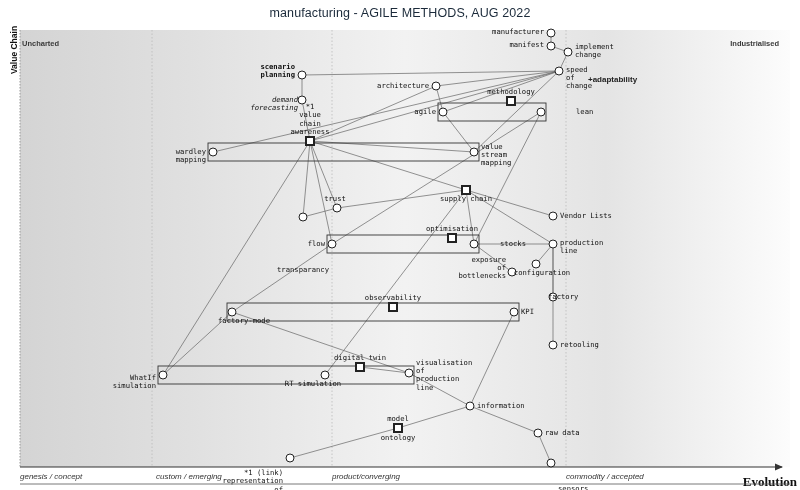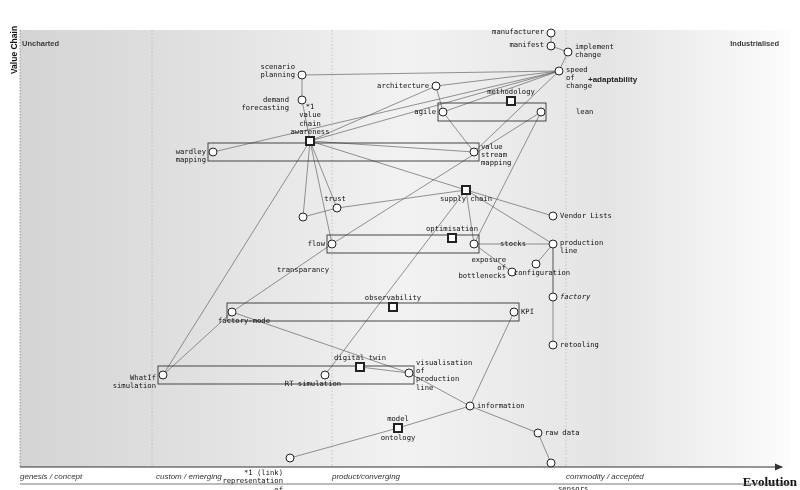--- a/index.html
+++ b/index.html
@@ -94,20 +94,21 @@
     font-weight: bold;
     color: #222222;
     white-space: nowrap;
   }
 </style>
 </head>
 <body>
 
 <div id="map-root">
 
+  <div id="map-title">manufacturing - AGILE METHODS, AUG 2022</div>
 
   <div id="yaxis-label">Value Chain</div>
   <div id="xaxis-label">Evolution</div>
 
   <svg id="map-svg" width="800" height="490">
     <defs>
       <linearGradient id="bandgrad" x1="0" y1="0" x2="1" y2="0">
         <stop offset="0%" stop-color="#d4d4d4"></stop>
         <stop offset="22%" stop-color="#e0e0e0"></stop>
         <stop offset="50%" stop-color="#f2f2f2"></stop>
@@ -221,24 +222,24 @@
   </svg>
 
   <div id="labels-layer">
       <div class="nodelabel r" style="left: 452px; top: 28px; width: 92px;">manufacturer</div>
       <div class="nodelabel r" style="left: 452px; top: 41px; width: 92px;">manifest</div>
       <div class="nodelabel l" style="left: 575px; top: 43px; width: 92px;">implement
 change</div>
       <div class="nodelabel l" style="left: 566px; top: 66px; width: 92px;">speed
 of
 change</div>
-      <div class="nodelabel r" style="left: 203px; top: 63px; width: 92px;">scenario
+      <div class="nodelabel r" style="left: 203px; top: 63px; width: 92px; font-weight: bold;">scenario
 planning</div>
       <div class="nodelabel r" style="left: 337px; top: 82px; width: 92px;">architecture</div>
-      <div class="nodelabel r" style="left: 197px; top: 96px; width: 92px;">demand
+      <div class="nodelabel r" style="left: 206px; top: 96px; width: 92px; font-style: italic;">demand
 forecasting</div>
       <div class="nodelabel r" style="left: 344px; top: 108px; width: 92px;">agile</div>
       <div class="nodelabel c" style="left: 465px; top: 87.8px; width: 92px;">methodology</div>
       <div class="nodelabel l" style="left: 548px; top: 108px; width: 92px; margin-left: 28px;">lean</div>
       <div class="nodelabel c" style="left: 264px; top: 103.2px; width: 92px;">*1
 value
 chain
 awareness</div>
       <div class="nodelabel r" style="left: 114px; top: 148px; width: 92px;">wardley
 mapping</div>
@@ -251,21 +252,21 @@
       <div class="nodelabel c" style="left: 257px; top: 222px; width: 92px; margin-top: 44px;">transparancy</div>
       <div class="nodelabel c" style="left: 406px; top: 224.8px; width: 92px;">optimisation</div>
       <div class="nodelabel r" style="left: 233px; top: 240px; width: 92px;">flow</div>
       <div class="nodelabel l" style="left: 481px; top: 240px; width: 92px; padding-left: 19px;">stocks</div>
       <div class="nodelabel l" style="left: 560px; top: 239px; width: 92px;">production
 line</div>
       <div class="nodelabel r" style="left: 414px; top: 256px; width: 92px;">exposure
 of
 bottlenecks</div>
       <div class="nodelabel c" style="left: 496px; top: 269px; width: 92px;">configuration</div>
-      <div class="nodelabel l" style="left: 560px; top: 293px; width: 92px; font-style: italic;">factory</div>
+      <div class="nodelabel l" style="left: 548px; top: 293px; width: 92px;">factory</div>
       <div class="nodelabel c" style="left: 347px; top: 293.8px; width: 92px;">observability</div>
       <div class="nodelabel c" style="left: 198px; top: 317px; width: 92px;">factory-mode</div>
       <div class="nodelabel l" style="left: 521px; top: 308px; width: 92px;">KPI</div>
       <div class="nodelabel l" style="left: 560px; top: 341px; width: 92px;">retooling</div>
       <div class="nodelabel c" style="left: 314px; top: 353.8px; width: 92px;">digital twin</div>
       <div class="nodelabel l" style="left: 416px; top: 359px; width: 92px;">visualisation
 of
 production
 line</div>
       <div class="nodelabel r" style="left: 64px; top: 374px; width: 92px;">WhatIf

